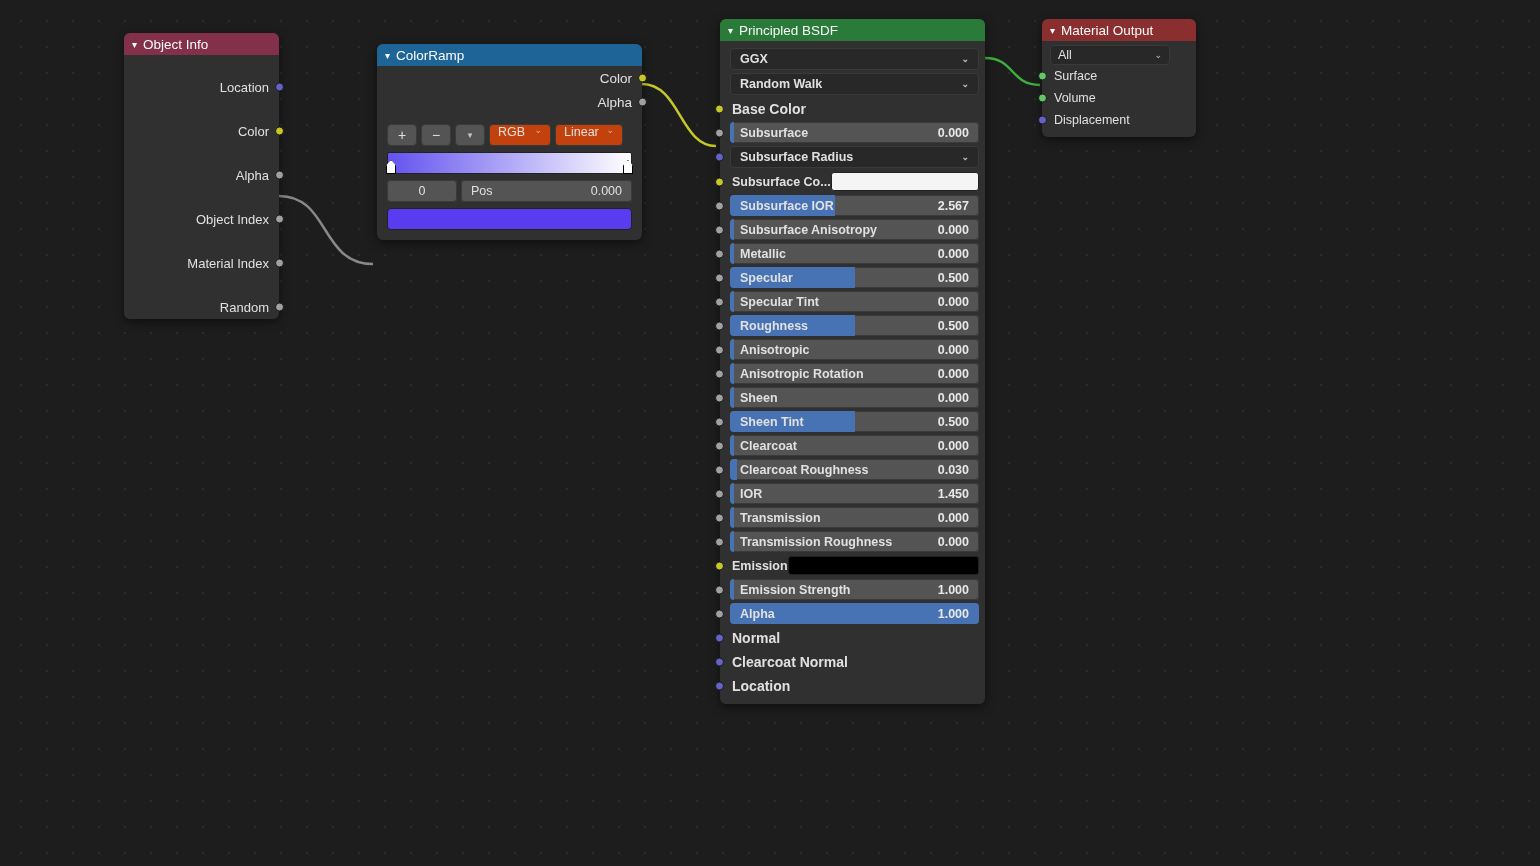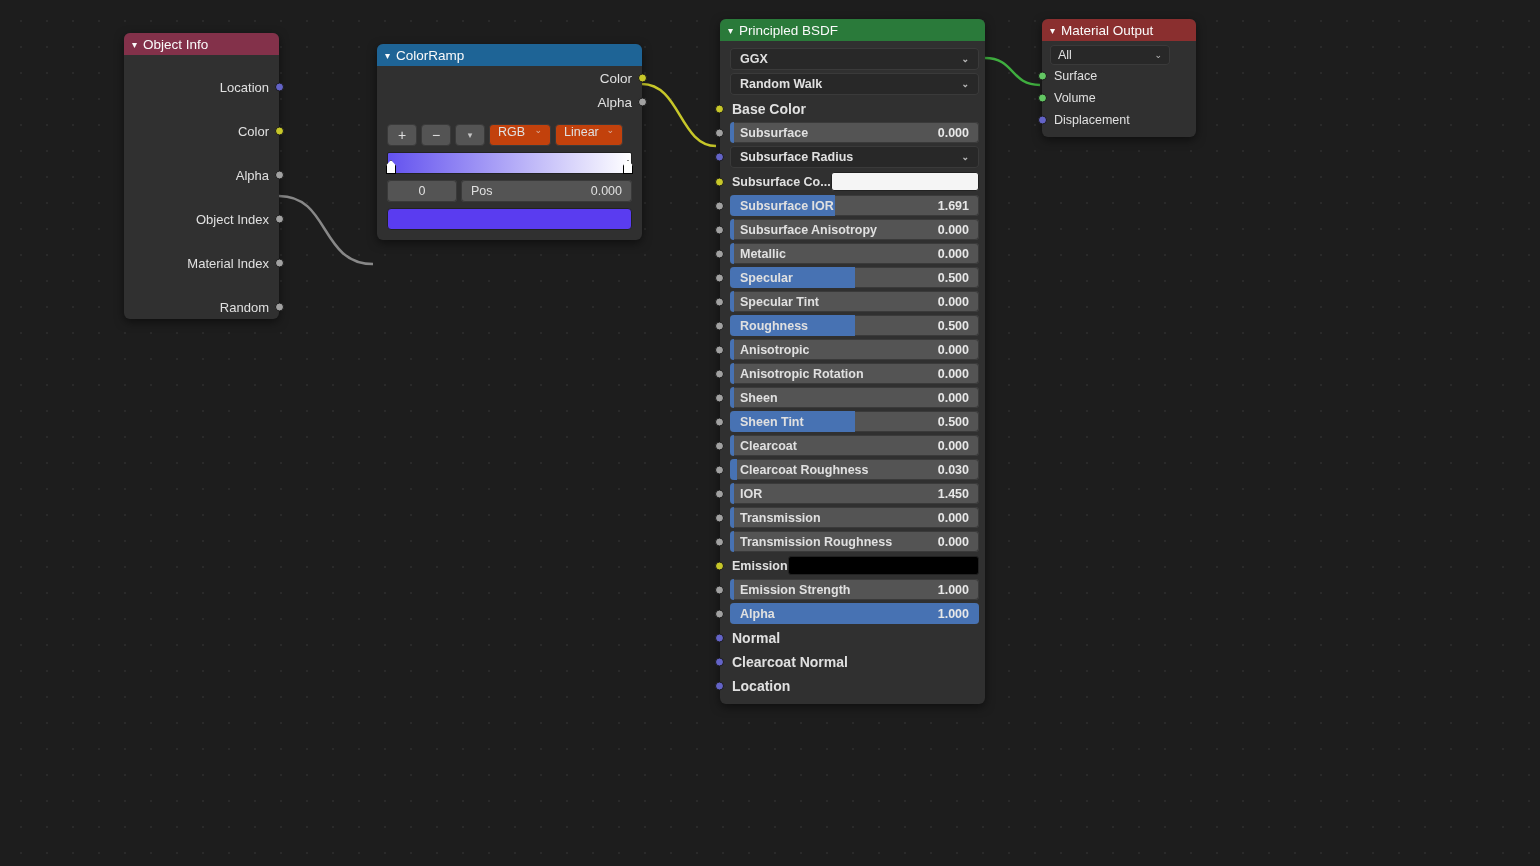--- a/index.html
+++ b/index.html
@@ -302,21 +302,21 @@
           <div class="bsdf-color-row">
             <span class="clabel">Subsurface Co...</span>
             <div class="bsdf-color-swatch" style="background: rgb(245, 245, 245);"></div>
           </div>
         </div>
         <div class="prop-wrap">
           <span class="bsdf-sock" style="background: rgb(161, 161, 161);"></span>
           <div class="bsdf-prop">
             <div class="fill" style="width: 42%;"></div>
             <span class="lbl">Subsurface IOR</span>
-            <span class="val">1.691</span>
+            <span class="val">2.567</span>
           </div>
         </div>
         <div class="prop-wrap">
           <span class="bsdf-sock" style="background: rgb(161, 161, 161);"></span>
           <div class="bsdf-prop">
             <div class="barmark"></div>
             <span class="lbl">Subsurface Anisotropy</span>
             <span class="val">0.000</span>
           </div>
         </div>

